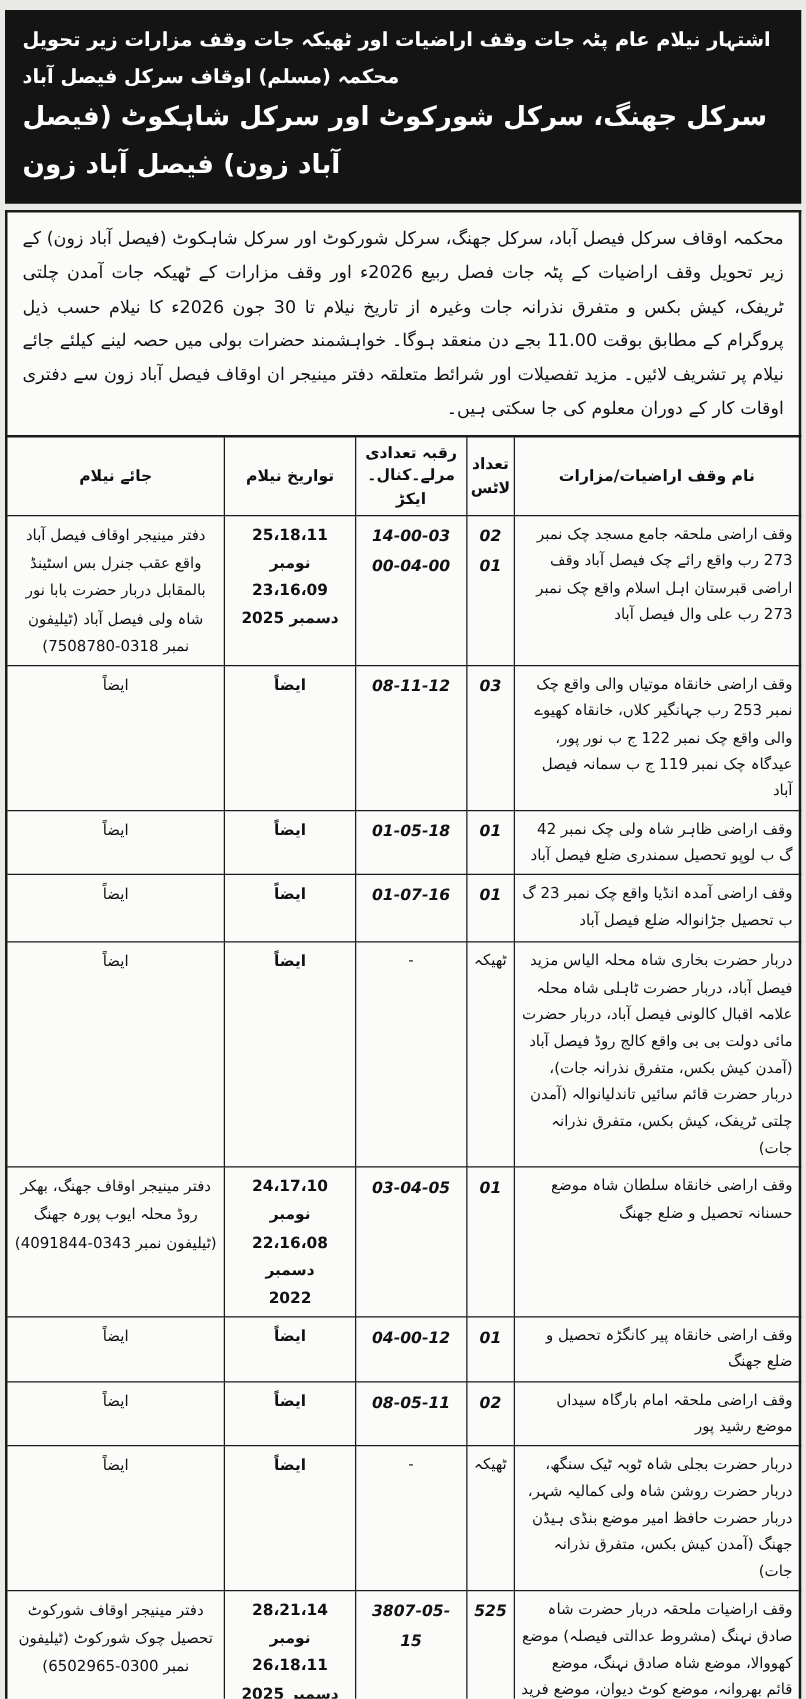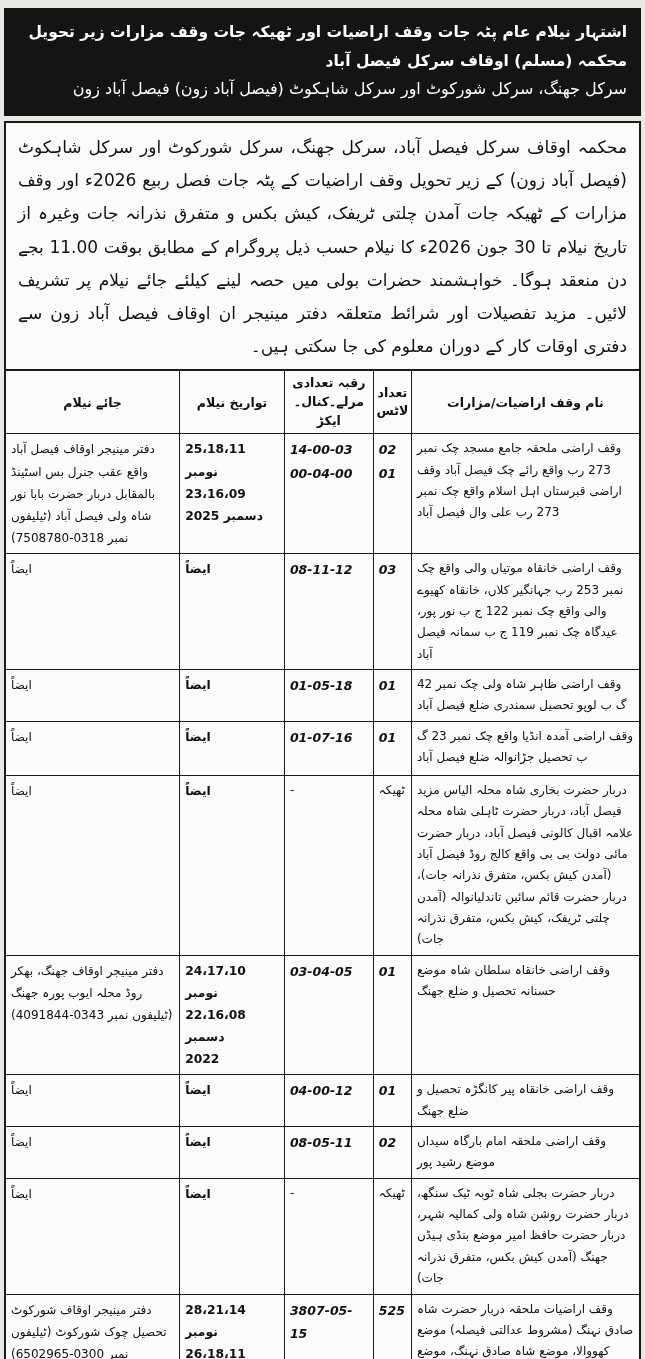--- a/index.html
+++ b/index.html
@@ -1,31 +1,31 @@
 <!DOCTYPE html>
 <html lang="ur" dir="rtl"><head>
 <meta charset="utf-8">
 <style>
   html,body{margin:0;padding:0;background:#e9e9e6;}
   body{width:645px;height:1359px;overflow:hidden;font-family:"DejaVu Sans",sans-serif;color:#111;}
   .page{width:637px;margin:0 auto;padding-top:8px;}
   
-  .band{background:#141414;color:#fff;text-align:right;padding:10px 14px 12px;}
+  .band{background:#141414;color:#fff;text-align:left;padding:10px 14px 12px;}
   .band .l1{font-size:15.5px;font-weight:bold;line-height:1.85;}
-  .band .l2{font-size:16px;font-weight:normal;line-height:1.8;}
+  .band .l2{font-size:21px;font-weight:bold;line-height:1.8;}
   
   .intro-box{background:#fbfbf9;border:2px solid #1a1a1a;border-bottom:none;margin-top:5px;padding:8px 12px 6px;}
-  .intro{font-size:17px;line-height:1.95;text-align:justify;direction:rtl;}
+  .intro{font-size:14px;line-height:1.95;text-align:justify;direction:rtl;}
   
   table{width:100%;border-collapse:collapse;background:#fbfbf9;direction:rtl;table-layout:fixed;}
   table,th,td{border:1.4px solid #1a1a1a;}
   table{border-width:2px;}
   th{font-size:12.5px;font-weight:bold;padding:3px 2px;vertical-align:middle;background:#fbfbf9;}
-  td{font-size:12px;padding:4px 5px;vertical-align:top;text-align:left;line-height:1.7;}
-  td.name{text-align:left;line-height:1.78;}
+  td{font-size:12px;padding:4px 5px;vertical-align:top;text-align:center;line-height:1.7;}
+  td.name{text-align:right;line-height:1.78;}
   .num{direction:ltr;unicode-bidi:isolate;font-weight:bold;font-size:12.5px;line-height:1.9;font-style:italic;}
   .dates div{font-weight:bold;font-size:12.3px;line-height:1.8;direction:rtl;}
   .venue{font-size:12px;line-height:1.85;}
   col.c-name{width:36%;} col.c-lots{width:6%;} col.c-area{width:14%;}
   col.c-dates{width:16.5%;} col.c-venue{width:27.5%;}
   .hdr-2line{display:block;line-height:1.5;}
 </style>
 </head>
 <body>
 

